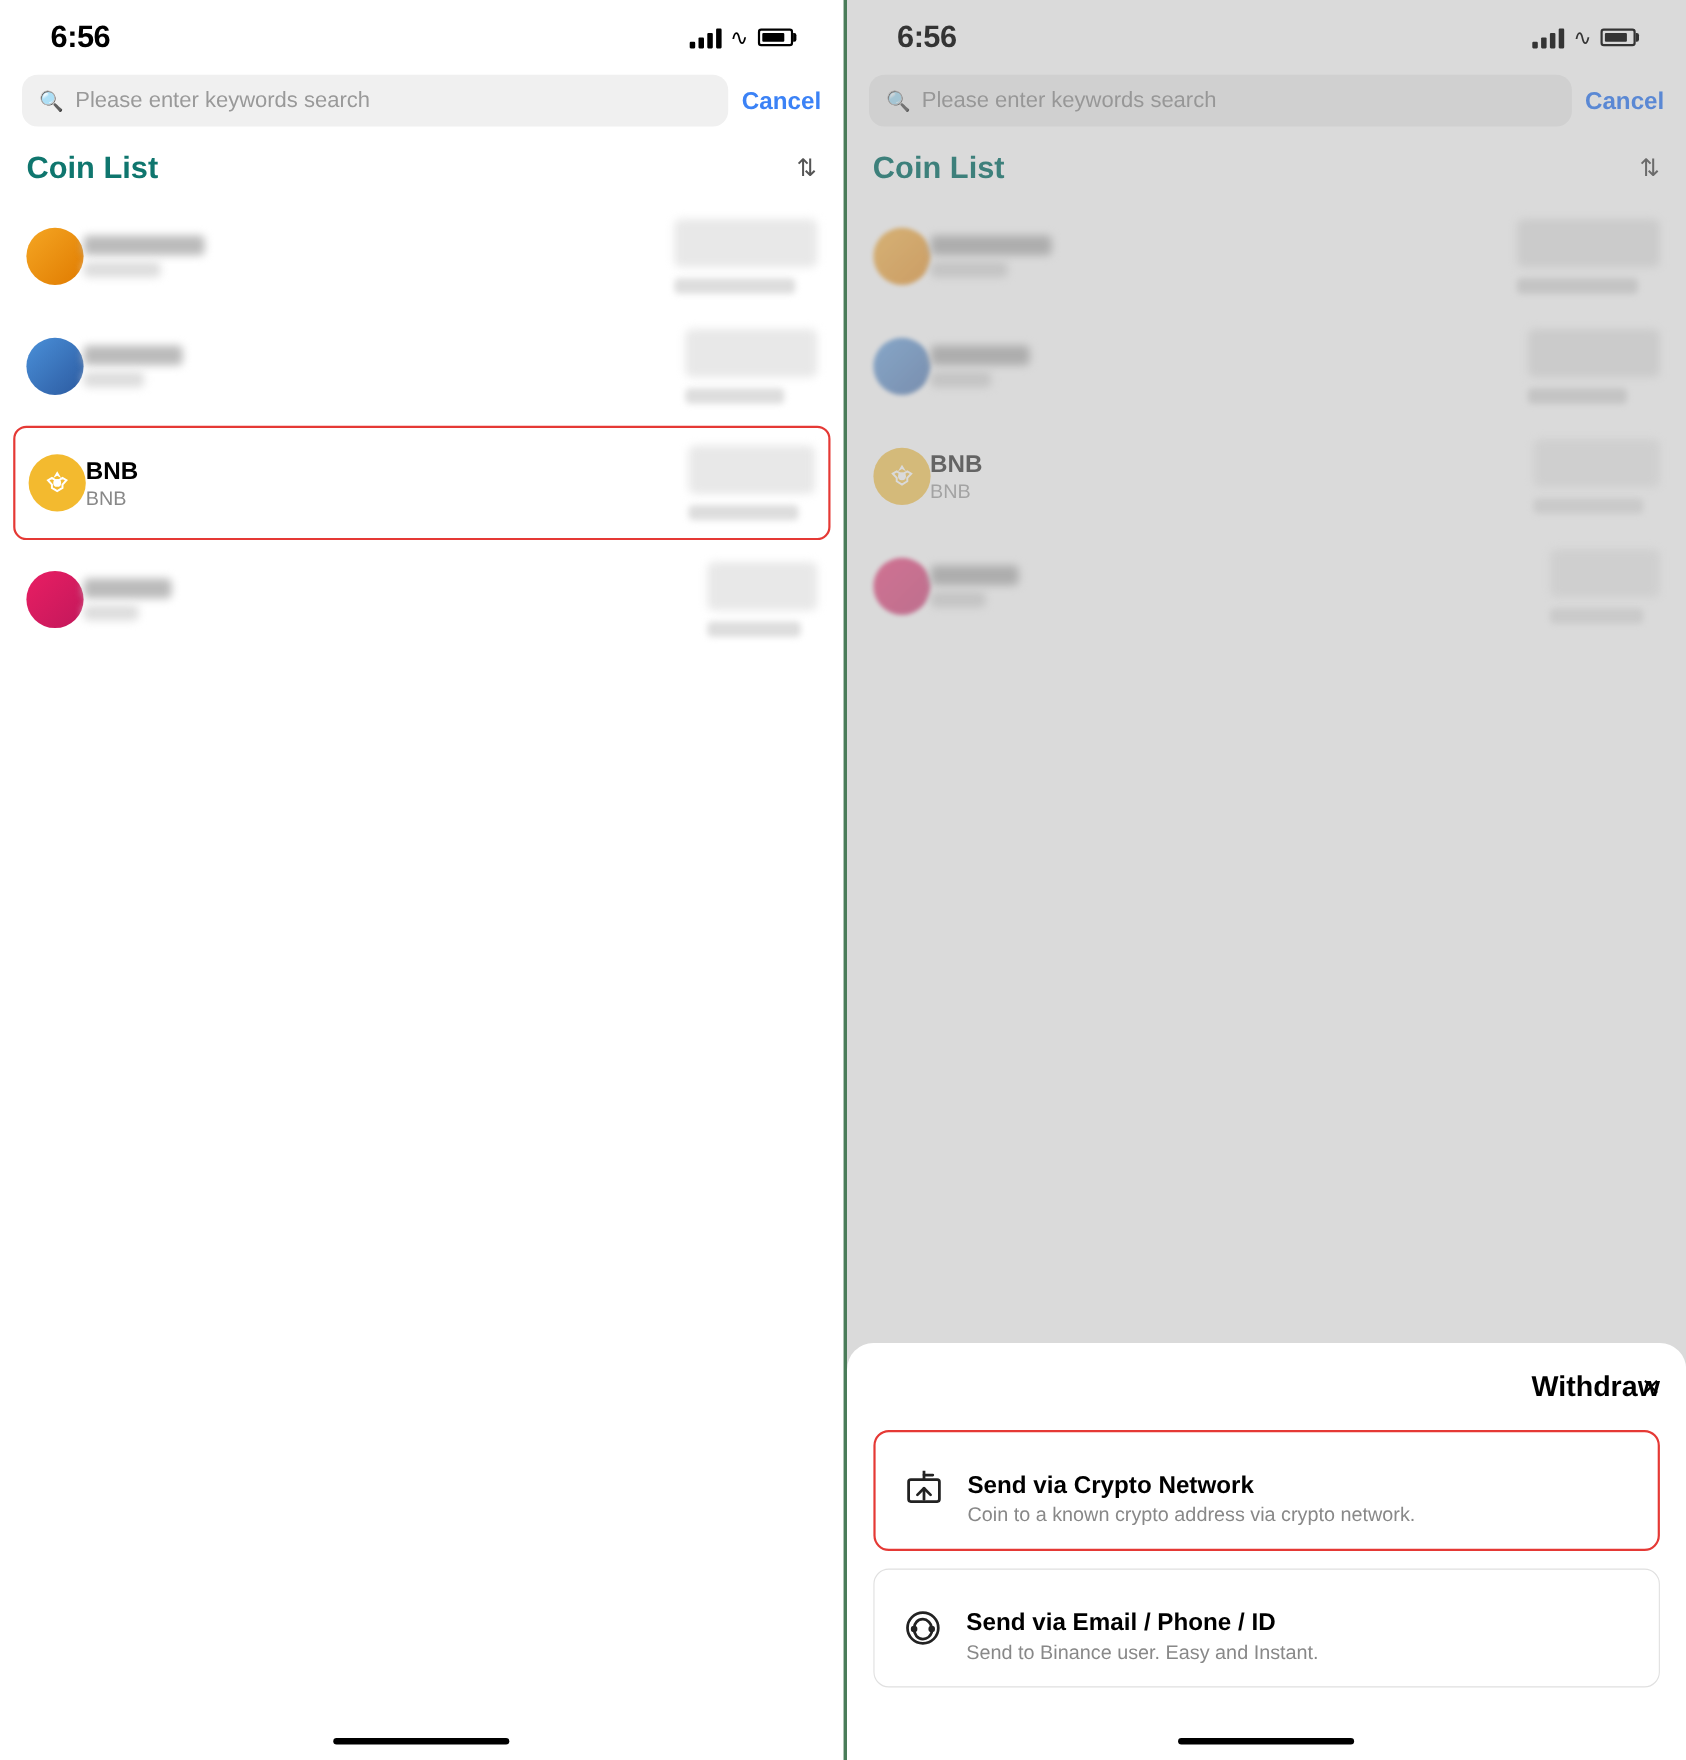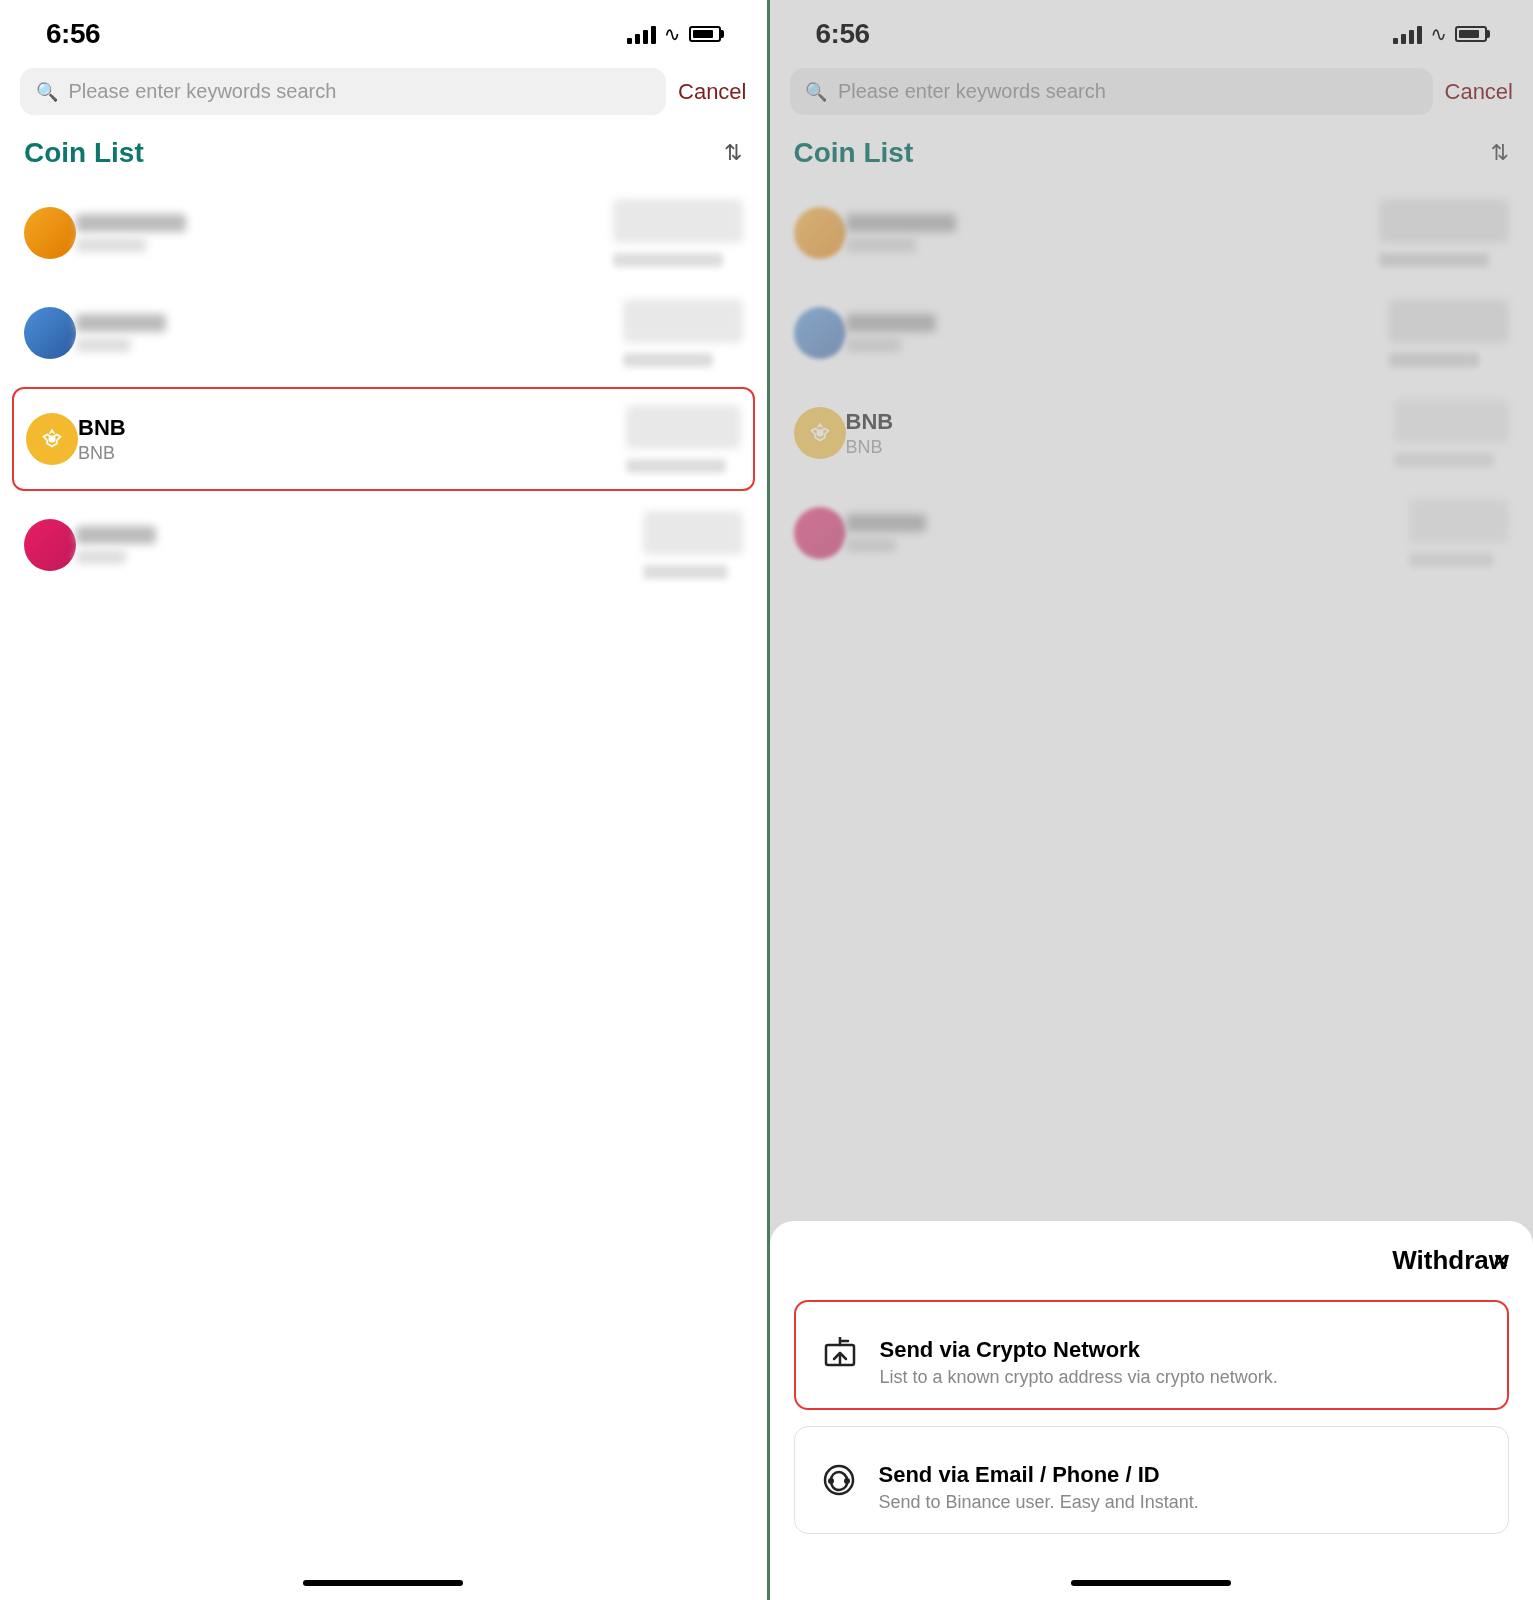--- a/index.html
+++ b/index.html
@@ -118,23 +118,23 @@
       color: #999;
       font-size: 18px;
     }
 
     .search-placeholder {
       font-size: 20px;
       color: #999;
     }
 
     .cancel-btn {
-      color: #7f1d1d;
+      color: #3b82f6;
       font-size: 22px;
-      font-weight: 400;
+      font-weight: 700;
       white-space: nowrap;
       cursor: pointer;
     }
 
     
     .list-header {
       display: flex;
       justify-content: space-between;
       align-items: center;
       padding: 10px 24px 14px;
@@ -564,21 +564,21 @@
         <svg width="36" height="36" viewBox="0 0 36 36" fill="none" stroke="#222" stroke-width="2.5" stroke-linecap="round" stroke-linejoin="round">
           <rect x="4" y="8" width="28" height="20" rx="2" ry="2"></rect>
           <polyline points="18,8 18,4 26,4"></polyline>
           <line x1="18" y1="4" x2="18" y2="0"></line>
           <path d="M12 22 L18 16 L24 22"></path>
           <line x1="18" y1="16" x2="18" y2="26"></line>
         </svg>
       </div>
       <div class="option-text">
         <div class="option-title">Send via Crypto Network</div>
-        <div class="option-desc">List to a known crypto address via crypto network.</div>
+        <div class="option-desc">Coin to a known crypto address via crypto network.</div>
       </div>
     </div>
 
     <div class="sheet-option">
       <div class="option-icon">
         <svg width="36" height="36" viewBox="0 0 36 36" fill="none" stroke="#222" stroke-width="2.5" stroke-linecap="round" stroke-linejoin="round">
           <circle cx="18" cy="18" r="14"></circle>
           <path d="M10 18 C10 14 13 10 18 10 C22 10 26 14 26 18"></path>
           <circle cx="10" cy="19" r="3" fill="#222" stroke="none"></circle>
           <circle cx="26" cy="19" r="3" fill="#222" stroke="none"></circle>

